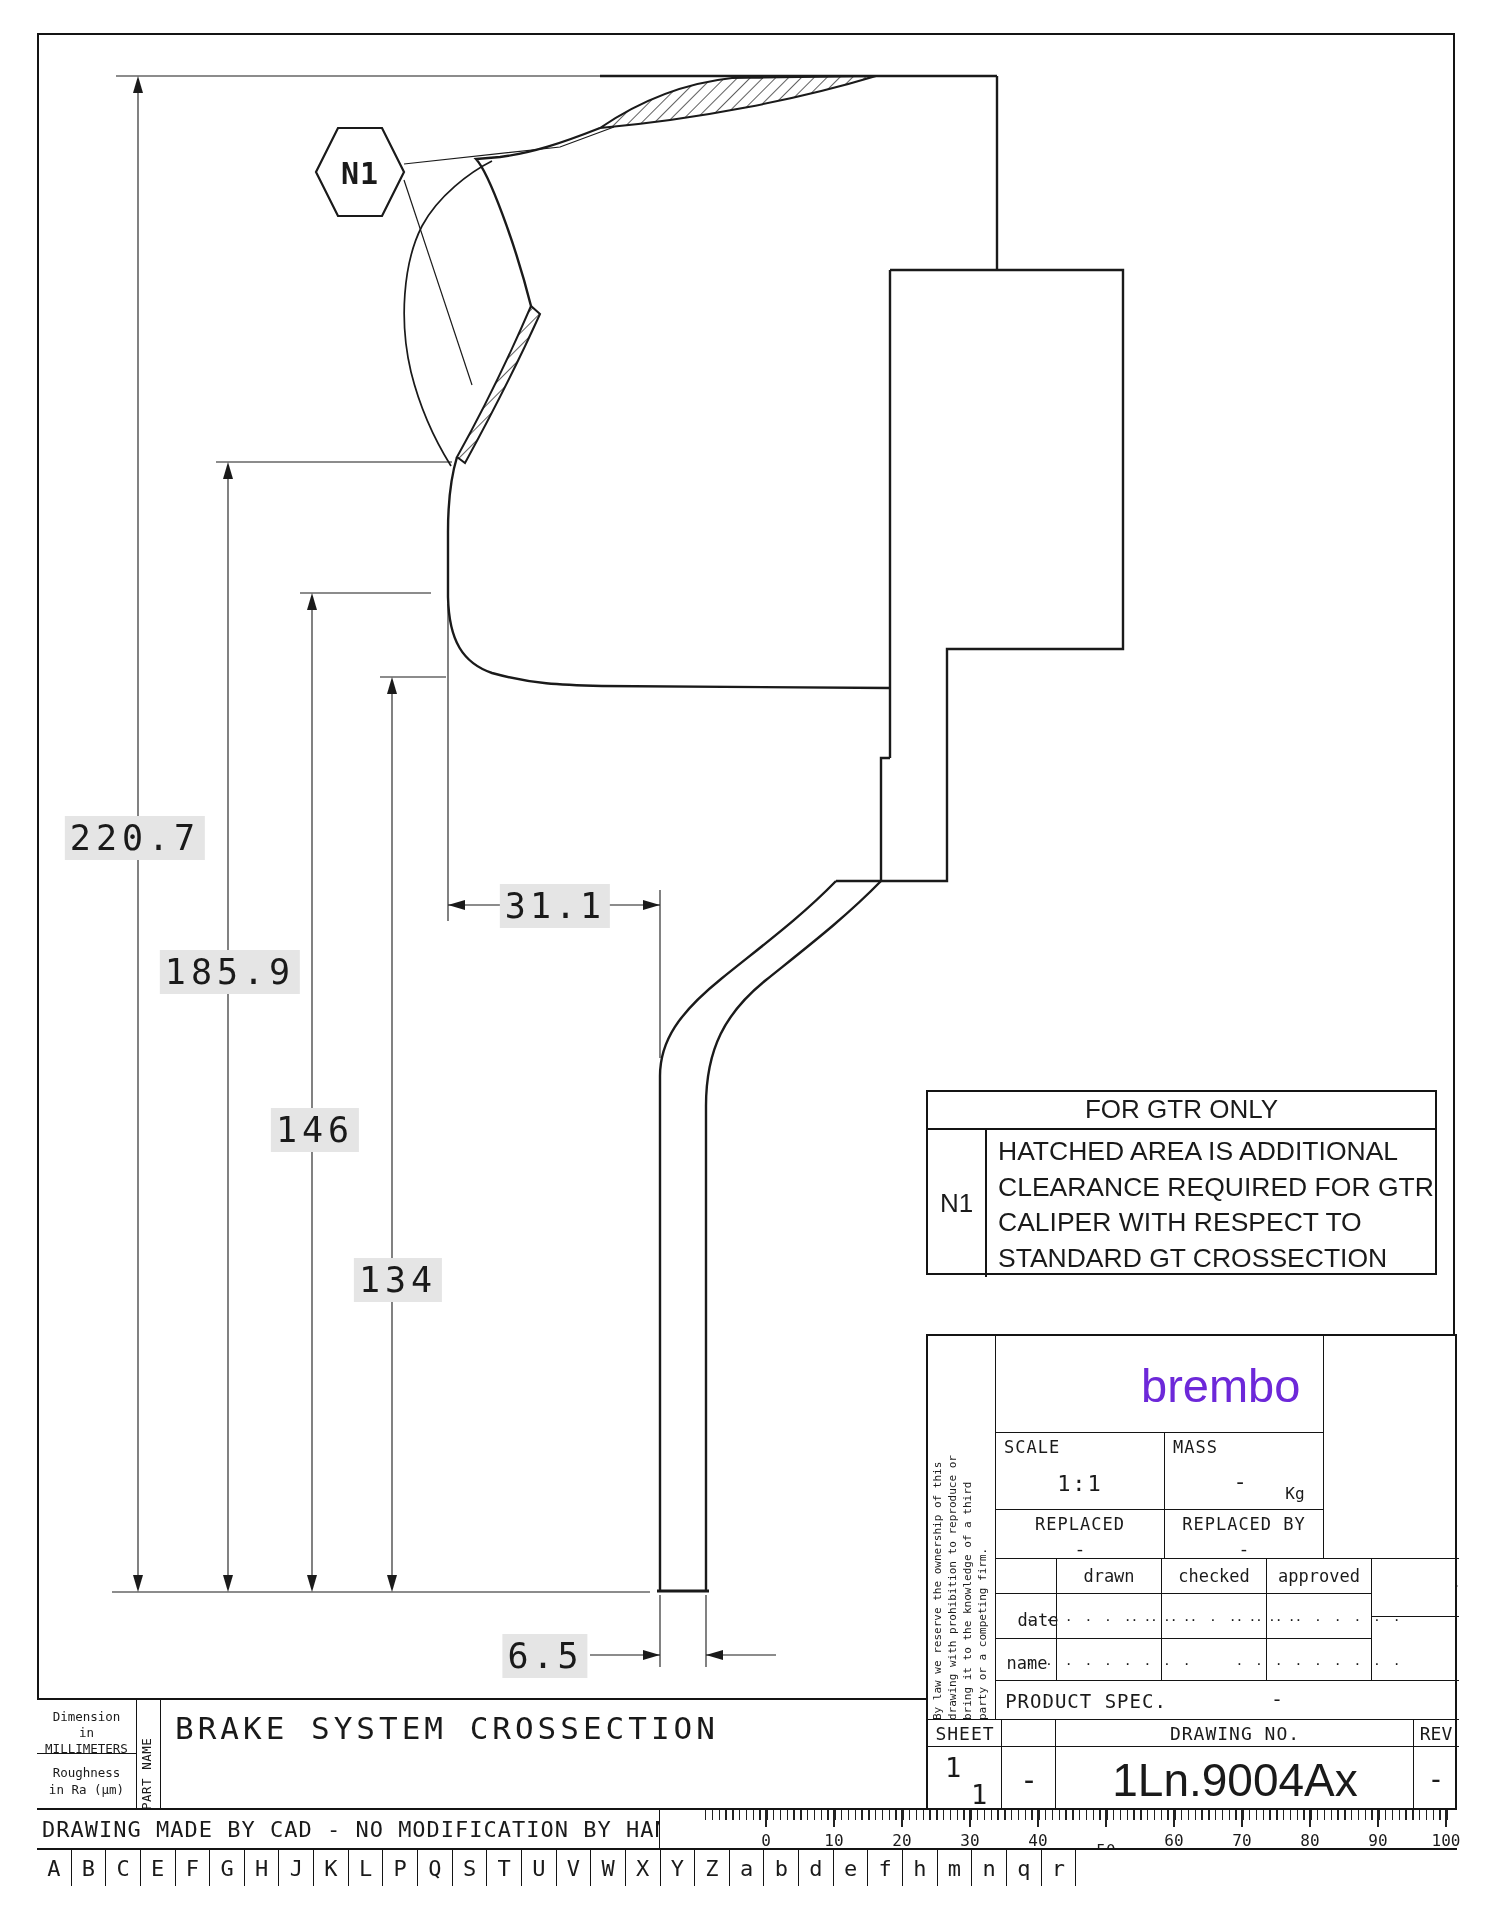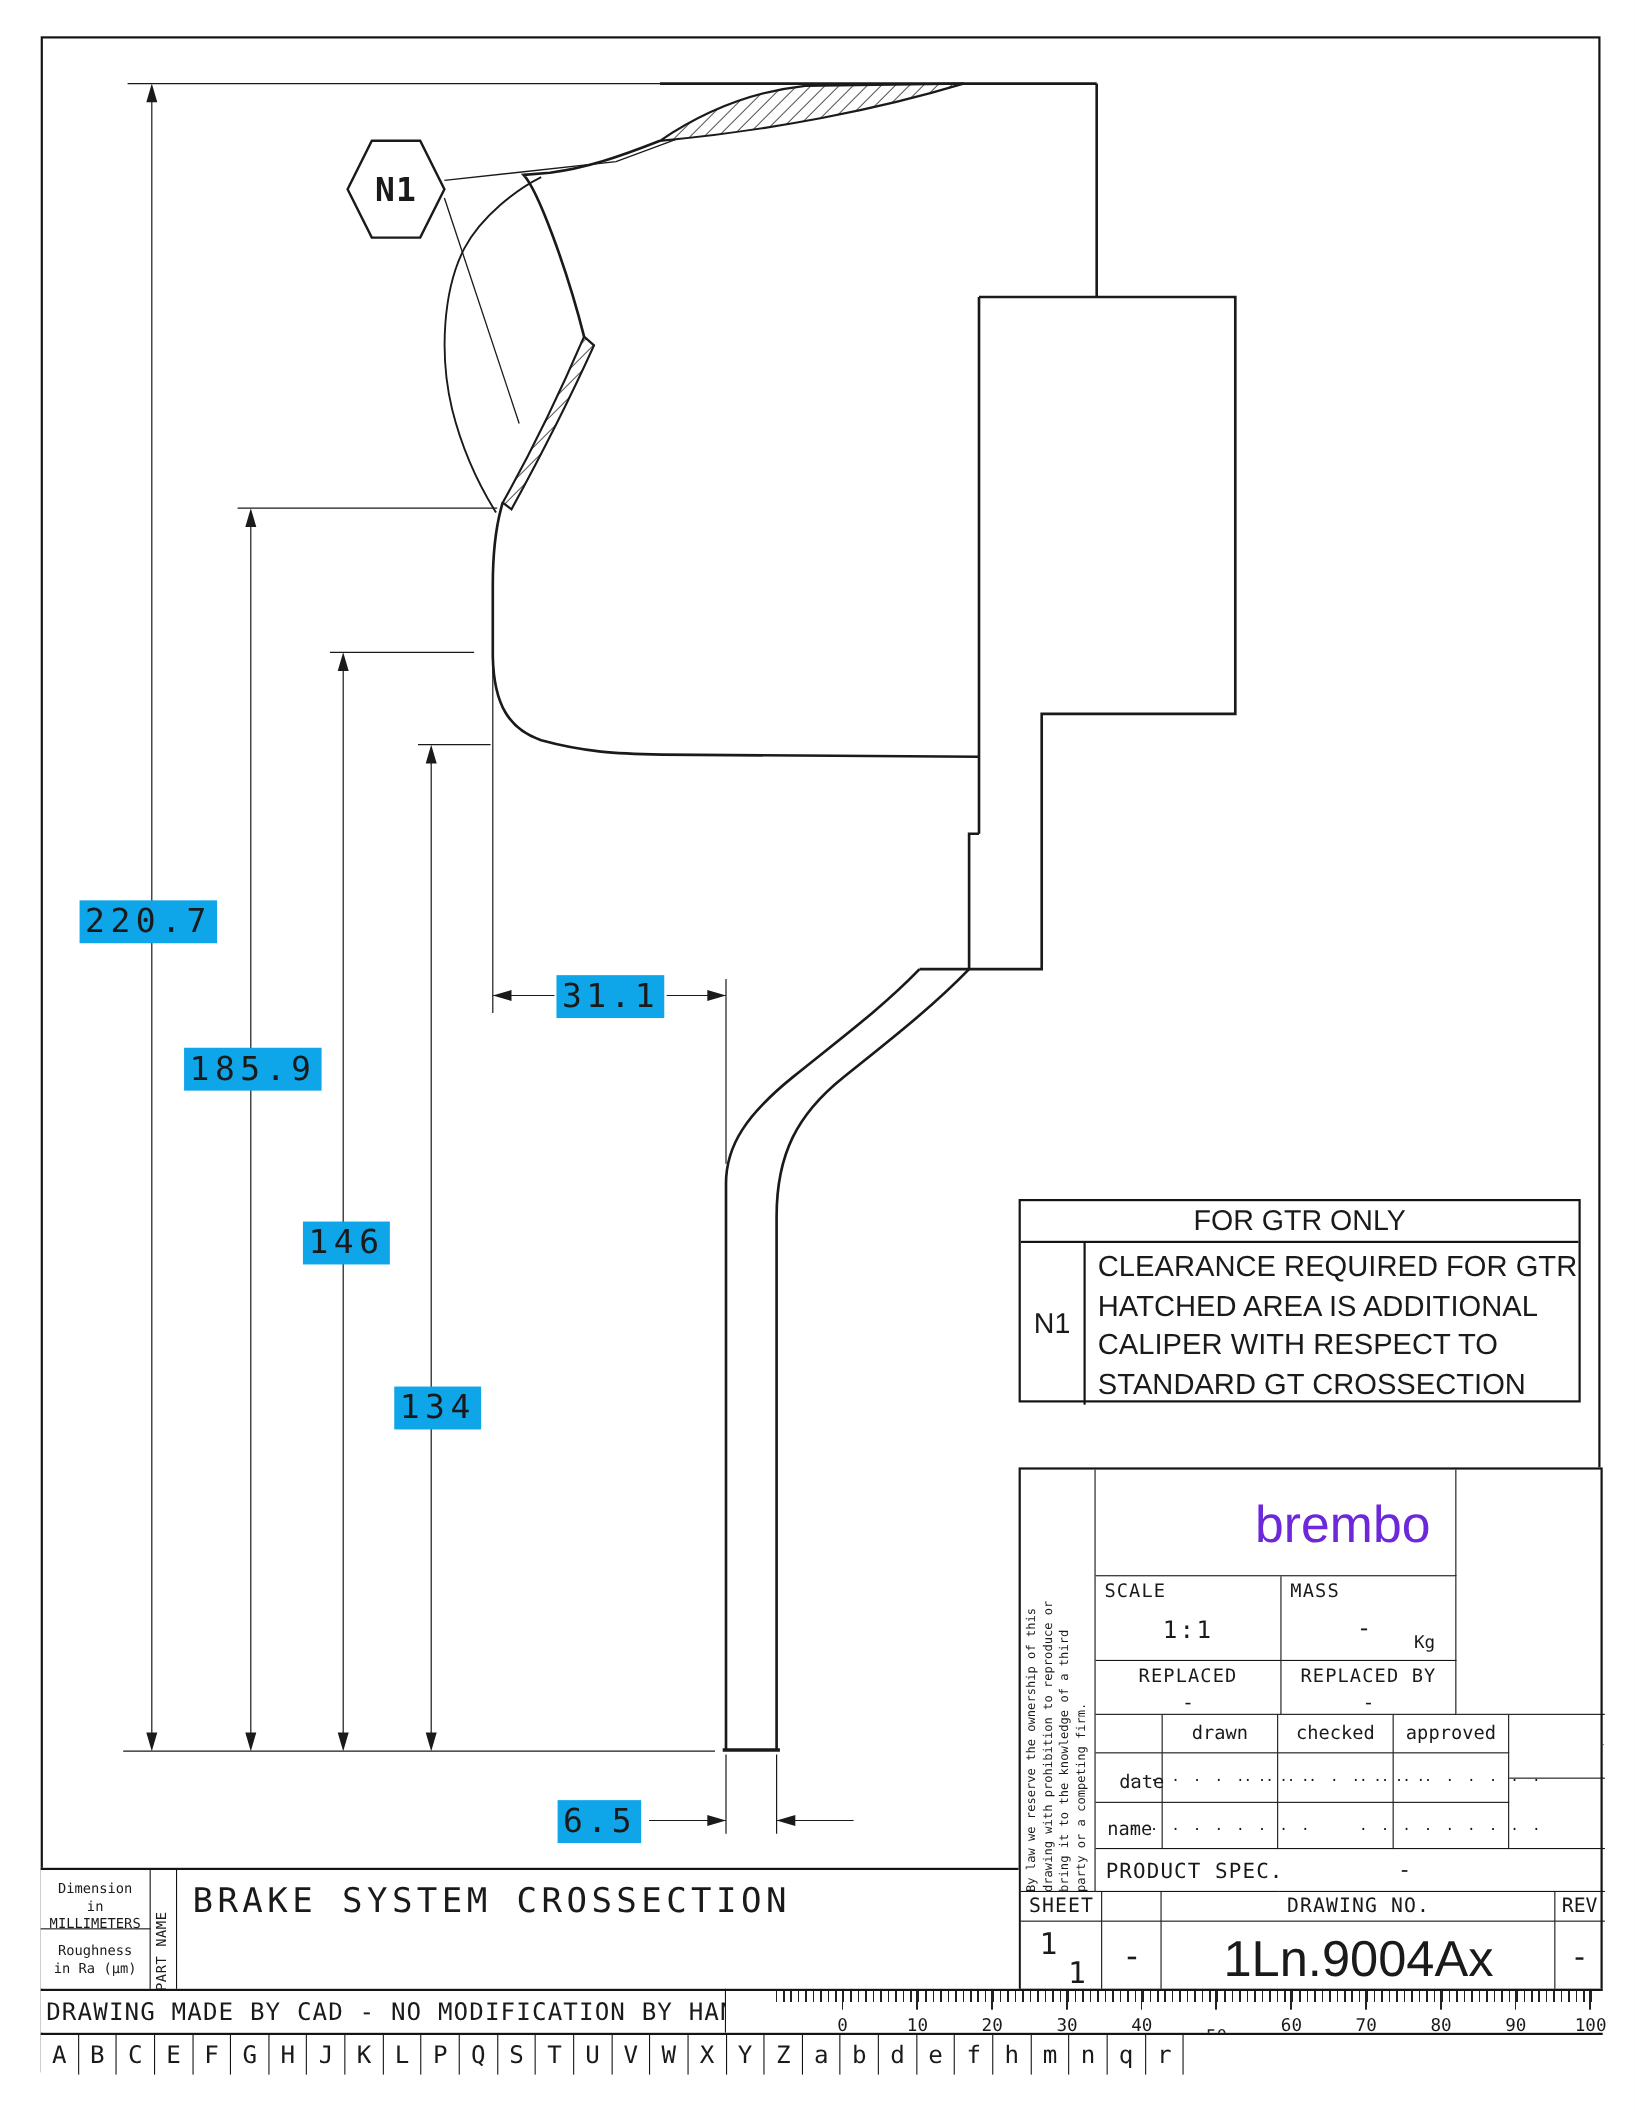--- a/index.html
+++ b/index.html
@@ -1,21 +1,21 @@
 <!DOCTYPE html>
 <html><head>
 <meta charset="utf-8">
 <style>
   html,body{margin:0;padding:0;background:#fcfcfc;}
   #page{position:relative;width:1486px;height:1920px;background:#ffffff;overflow:hidden;
         font-family:"DejaVu Sans Mono","Liberation Mono",monospace;color:#1a1a1a;}
   #border{position:absolute;left:37px;top:33px;width:1418px;height:1851px;border:2.5px solid #141414;box-sizing:border-box;}
   svg.draw{position:absolute;left:0;top:0;z-index:2;}
-  .lbl{position:absolute;z-index:5;background:#0ea5e9;white-space:nowrap;transform:translate(-50%,-50%);
-       font-size:30px;letter-spacing:5px;padding:2px 5px;}
+  .lbl{position:absolute;z-index:5;background:#e5e5e5;white-space:nowrap;transform:translate(-50%,-50%);
+       font-size:35px;letter-spacing:5px;padding:2px 5px;}
   .balloon{position:absolute;z-index:5;transform:translate(-50%,-50%);font-size:30px;font-weight:bold;letter-spacing:1px;background:transparent;}
   .box{position:absolute;box-sizing:border-box;z-index:3;}
   .b{border:2px solid #141414;}
   
   .gtr-head{border-bottom:2px solid #141414;text-align:center;line-height:34px;height:36px;
             font-family:"Liberation Sans",sans-serif;font-size:26px;}
   .gtr-body{display:flex;height:147px;}
   .gtr-ref{width:57px;border-right:2px solid #141414;display:flex;align-items:center;justify-content:center;
            font-family:"Liberation Sans",sans-serif;font-size:26px;}
   .gtr-txt{flex:1;padding:4px 0 0 11px;font-family:"Liberation Sans",sans-serif;font-size:26.5px;line-height:35.5px;}
@@ -125,22 +125,22 @@
   <div class="lbl" style="left:398px;top:1280px;">134</div>
   <div class="lbl" style="left:555px;top:906px;letter-spacing:4px;">31.1</div>
   <div class="lbl" style="left:545px;top:1656px;letter-spacing:4px;">6.5</div>
   <div class="balloon" style="left:360px;top:173px;">N1</div>
 
   <div class="box b" style="left:926px;top:1090px;width:511px;height:185px;background:#fff;">
     <div class="gtr-head">FOR GTR ONLY</div>
     <div class="gtr-body">
       <div class="gtr-ref">N1</div>
       <div class="gtr-txt">
+        <div>HATCHED AREA IS ADDITIONAL</div>
         <div>CLEARANCE REQUIRED FOR GTR</div>
-        <div>HATCHED AREA IS ADDITIONAL</div>
         <div>CALIPER WITH RESPECT TO</div>
         <div>STANDARD GT CROSSECTION</div>
       </div>
     </div>
   </div>
 
   <div class="box b" style="left:926px;top:1334px;width:531px;height:476px;background:#fff;">
 
     <div class="cell" style="left:0;top:0;width:68px;height:384px;">
       <div class="rot" style="width:384px;height:64px;left:-158px;top:160px;font-size:11px;line-height:15px;">

